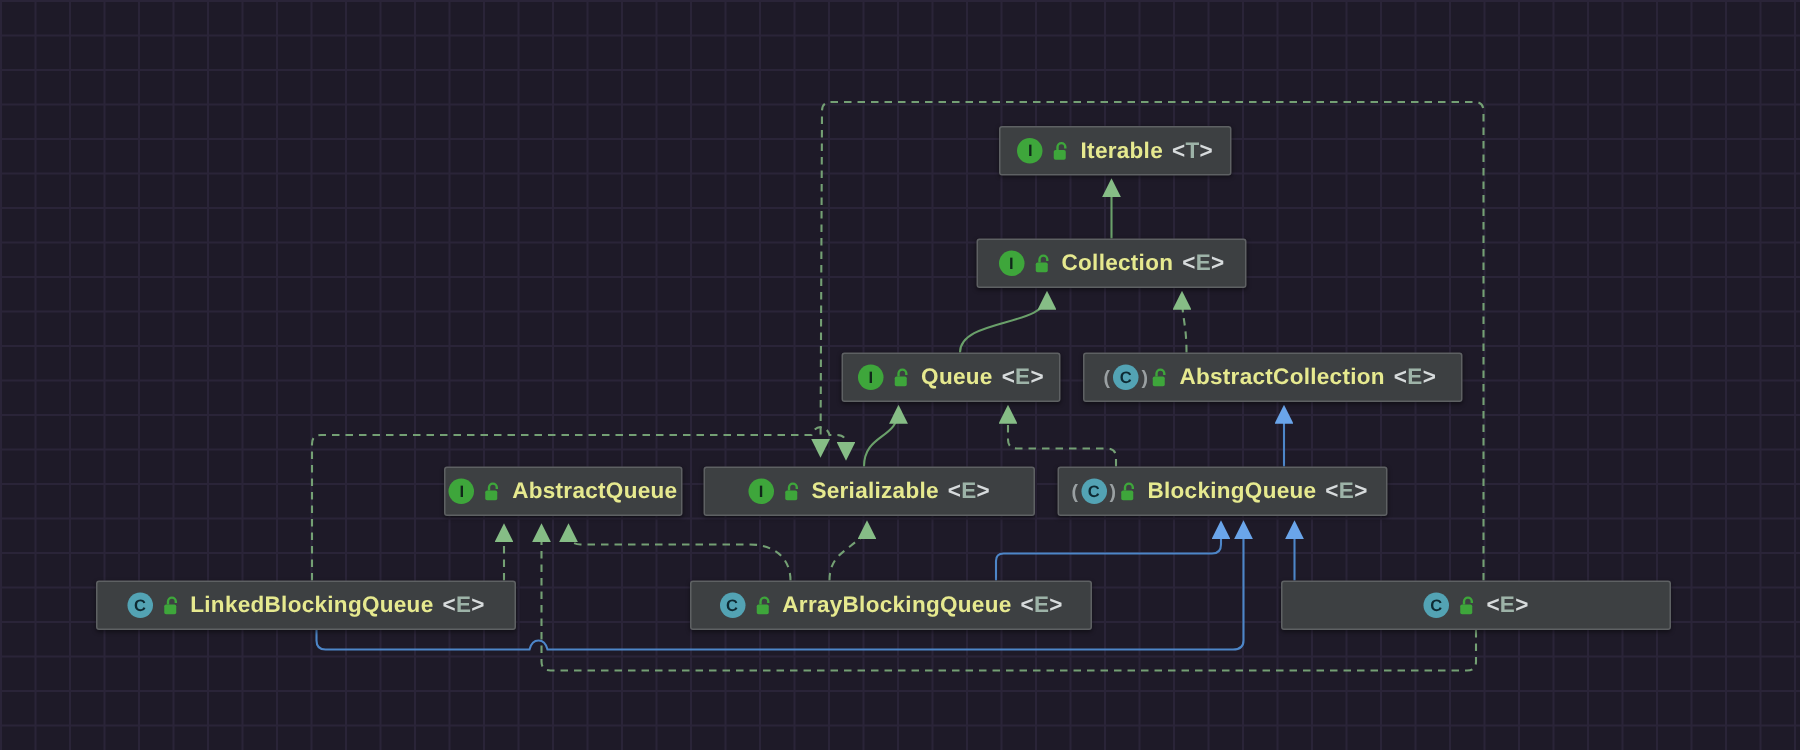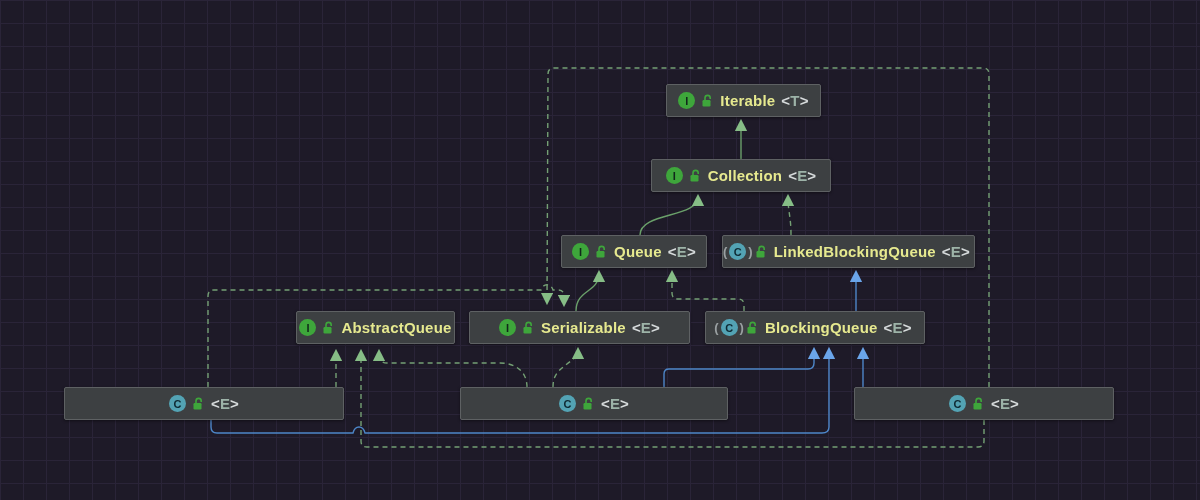--- a/index.html
+++ b/index.html
@@ -95,21 +95,21 @@
     <div class="node" style="left: 722px; top: 235px; width: 253px; height: 33px;">
       <span class="paren">(</span>
       <span class="badge abstract">C</span>
       <span class="paren">)</span>
       <span>
         <svg class="lockwrap" viewBox="0 0 13 14" xmlns="http://www.w3.org/2000/svg">
           <path d="M4 6 V4 a2.6 2.6 0 0 1 5.2 0 V5" fill="none" stroke="#3EA63B" stroke-width="1.6"></path>
           <rect x="1.5" y="6" width="8" height="6.5" rx="1.2" fill="#3EA63B"></rect>
         </svg>
       </span>
-      <span class="name">LinkedBlockingQueue</span>
+      <span class="name">AbstractCollection</span>
       <span class="name gen"><b>&lt;</b><i>E</i><b>&gt;</b></span>
     </div>
     <div class="node" style="left: 296px; top: 311px; width: 159px; height: 33px;">
       <span class="badge interface">I</span>
       <span>
         <svg class="lockwrap" viewBox="0 0 13 14" xmlns="http://www.w3.org/2000/svg">
           <path d="M4 6 V4 a2.6 2.6 0 0 1 5.2 0 V5" fill="none" stroke="#3EA63B" stroke-width="1.6"></path>
           <rect x="1.5" y="6" width="8" height="6.5" rx="1.2" fill="#3EA63B"></rect>
         </svg>
       </span>
@@ -140,30 +140,32 @@
       <span class="name gen"><b>&lt;</b><i>E</i><b>&gt;</b></span>
     </div>
     <div class="node" style="left: 64px; top: 387px; width: 280px; height: 33px;">
       <span class="badge class">C</span>
       <span>
         <svg class="lockwrap" viewBox="0 0 13 14" xmlns="http://www.w3.org/2000/svg">
           <path d="M4 6 V4 a2.6 2.6 0 0 1 5.2 0 V5" fill="none" stroke="#3EA63B" stroke-width="1.6"></path>
           <rect x="1.5" y="6" width="8" height="6.5" rx="1.2" fill="#3EA63B"></rect>
         </svg>
       </span>
+      <span class="name">LinkedBlockingQueue</span>
       <span class="name gen"><b>&lt;</b><i>E</i><b>&gt;</b></span>
     </div>
     <div class="node" style="left: 460px; top: 387px; width: 268px; height: 33px;">
       <span class="badge class">C</span>
       <span>
         <svg class="lockwrap" viewBox="0 0 13 14" xmlns="http://www.w3.org/2000/svg">
           <path d="M4 6 V4 a2.6 2.6 0 0 1 5.2 0 V5" fill="none" stroke="#3EA63B" stroke-width="1.6"></path>
           <rect x="1.5" y="6" width="8" height="6.5" rx="1.2" fill="#3EA63B"></rect>
         </svg>
       </span>
+      <span class="name">ArrayBlockingQueue</span>
       <span class="name gen"><b>&lt;</b><i>E</i><b>&gt;</b></span>
     </div>
     <div class="node" style="left: 854px; top: 387px; width: 260px; height: 33px;">
       <span class="badge class">C</span>
       <span>
         <svg class="lockwrap" viewBox="0 0 13 14" xmlns="http://www.w3.org/2000/svg">
           <path d="M4 6 V4 a2.6 2.6 0 0 1 5.2 0 V5" fill="none" stroke="#3EA63B" stroke-width="1.6"></path>
           <rect x="1.5" y="6" width="8" height="6.5" rx="1.2" fill="#3EA63B"></rect>
         </svg>
       </span>

